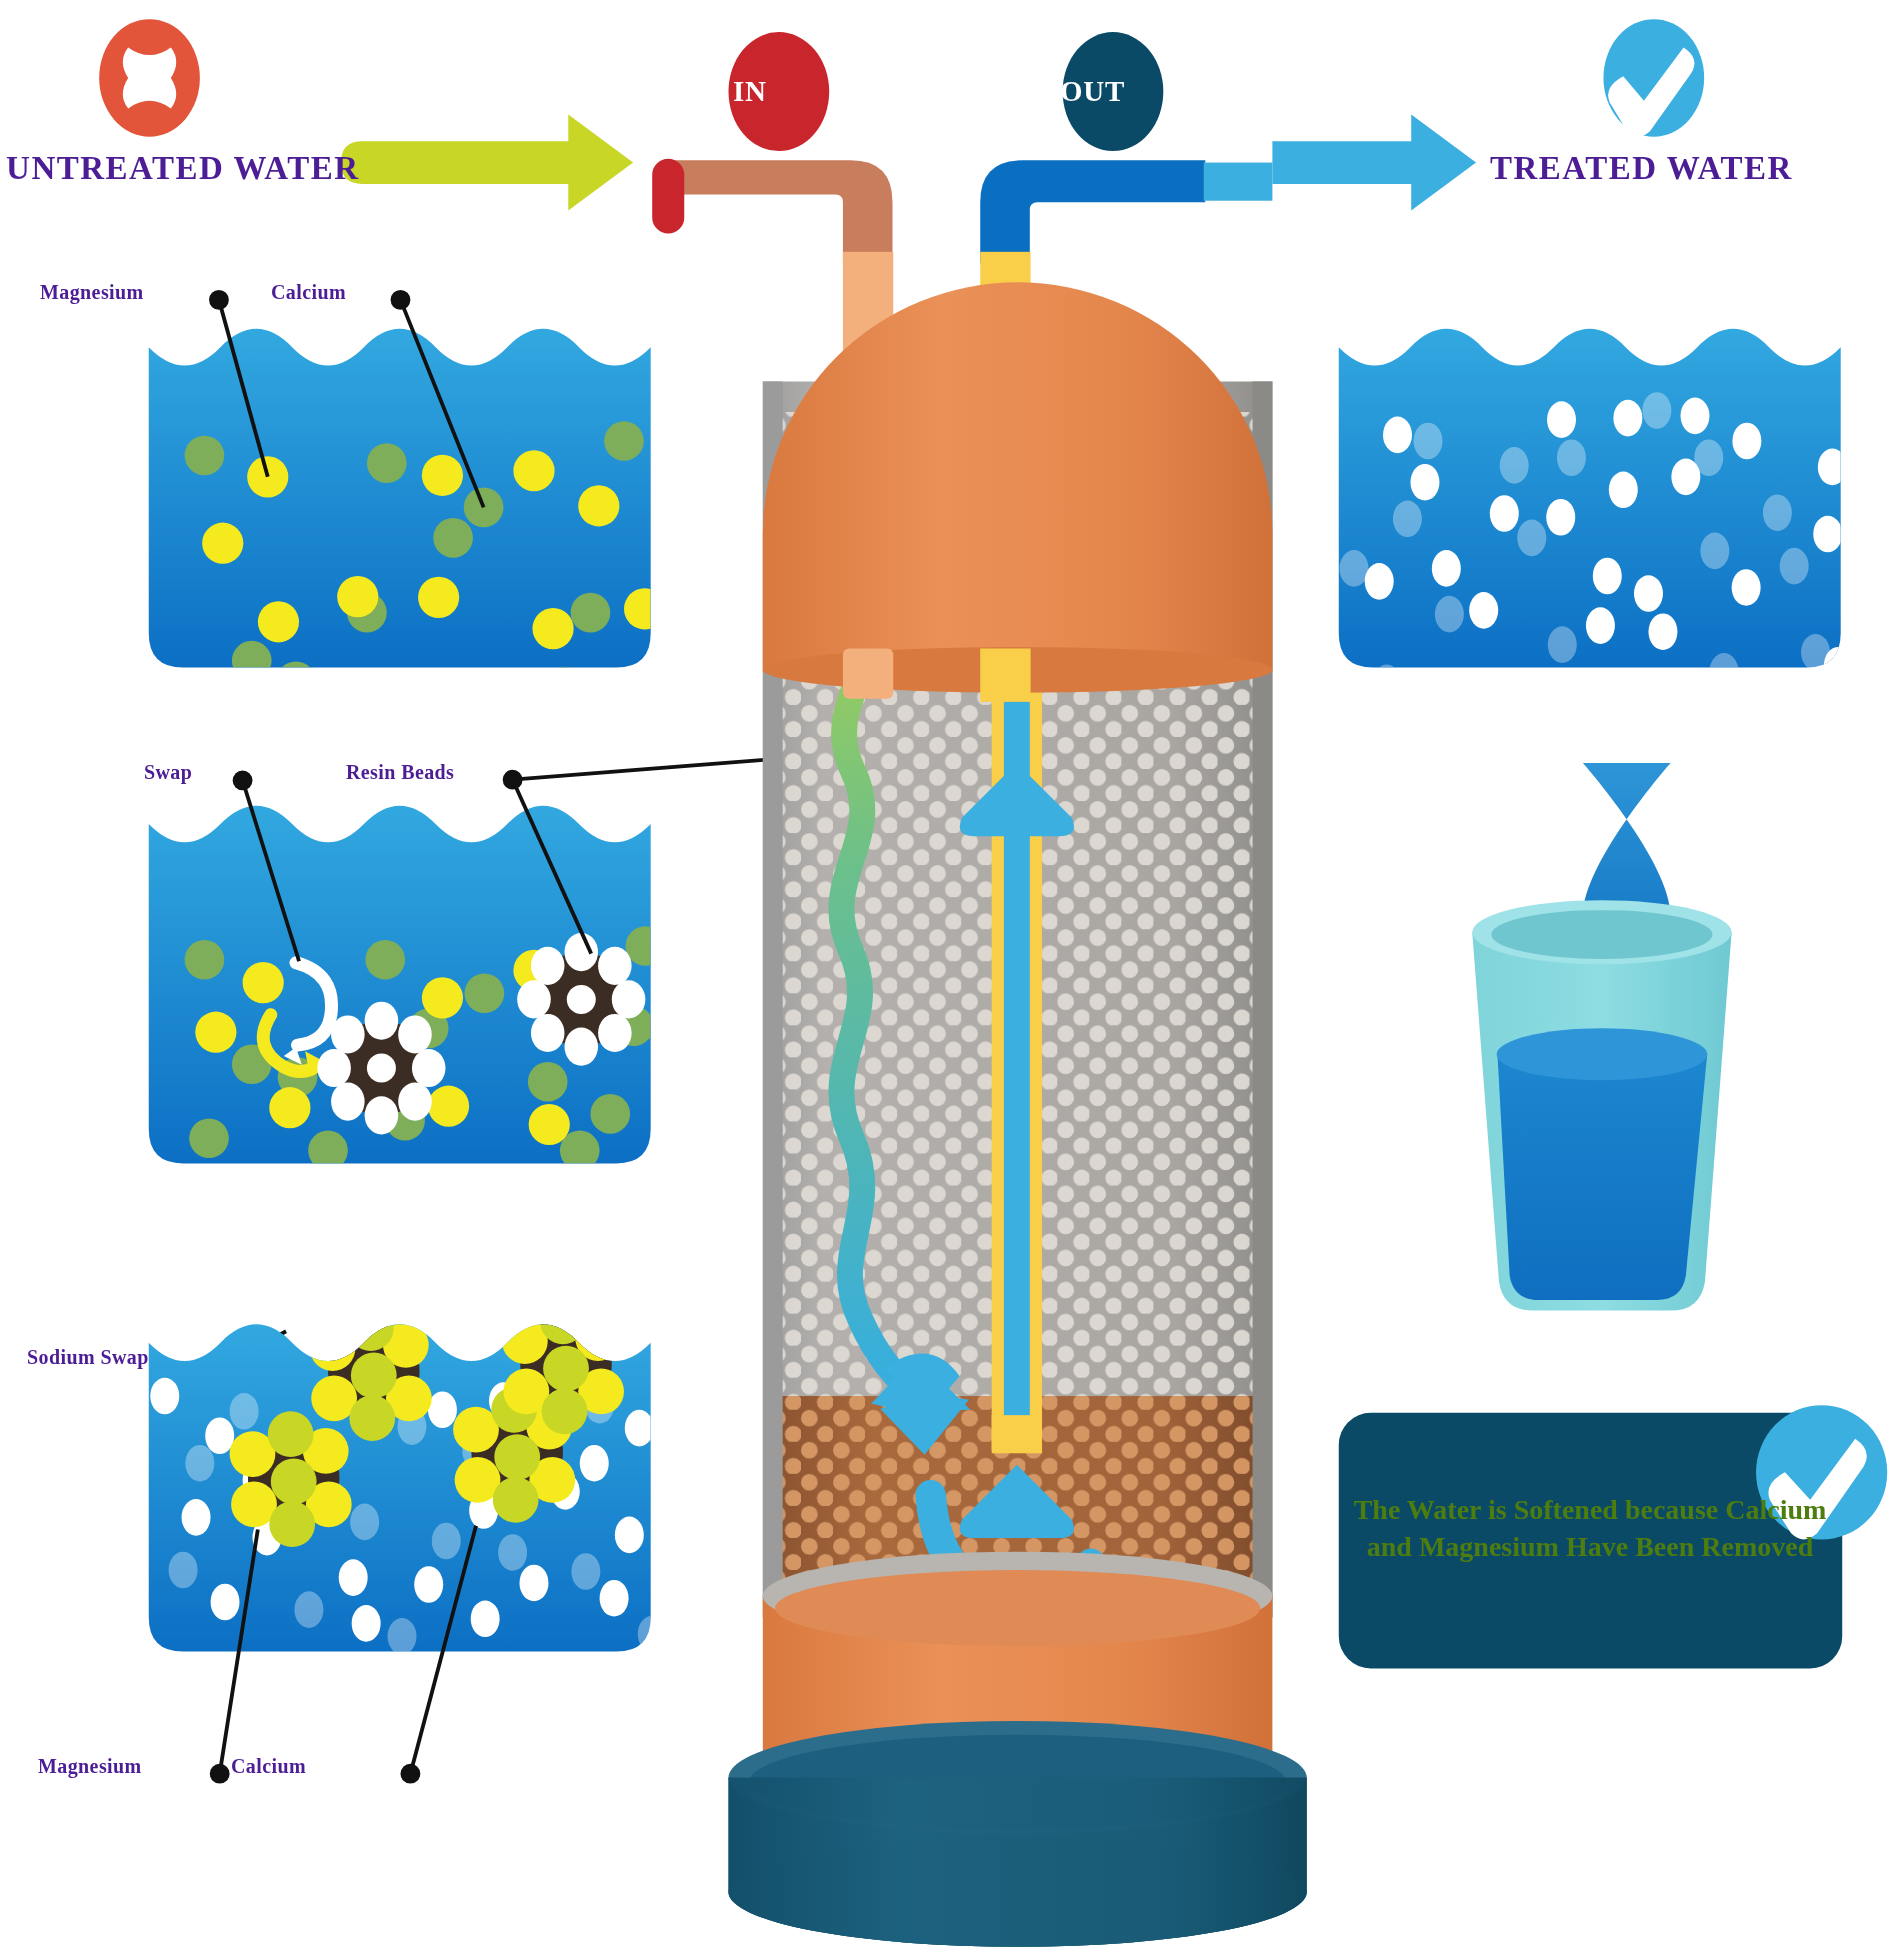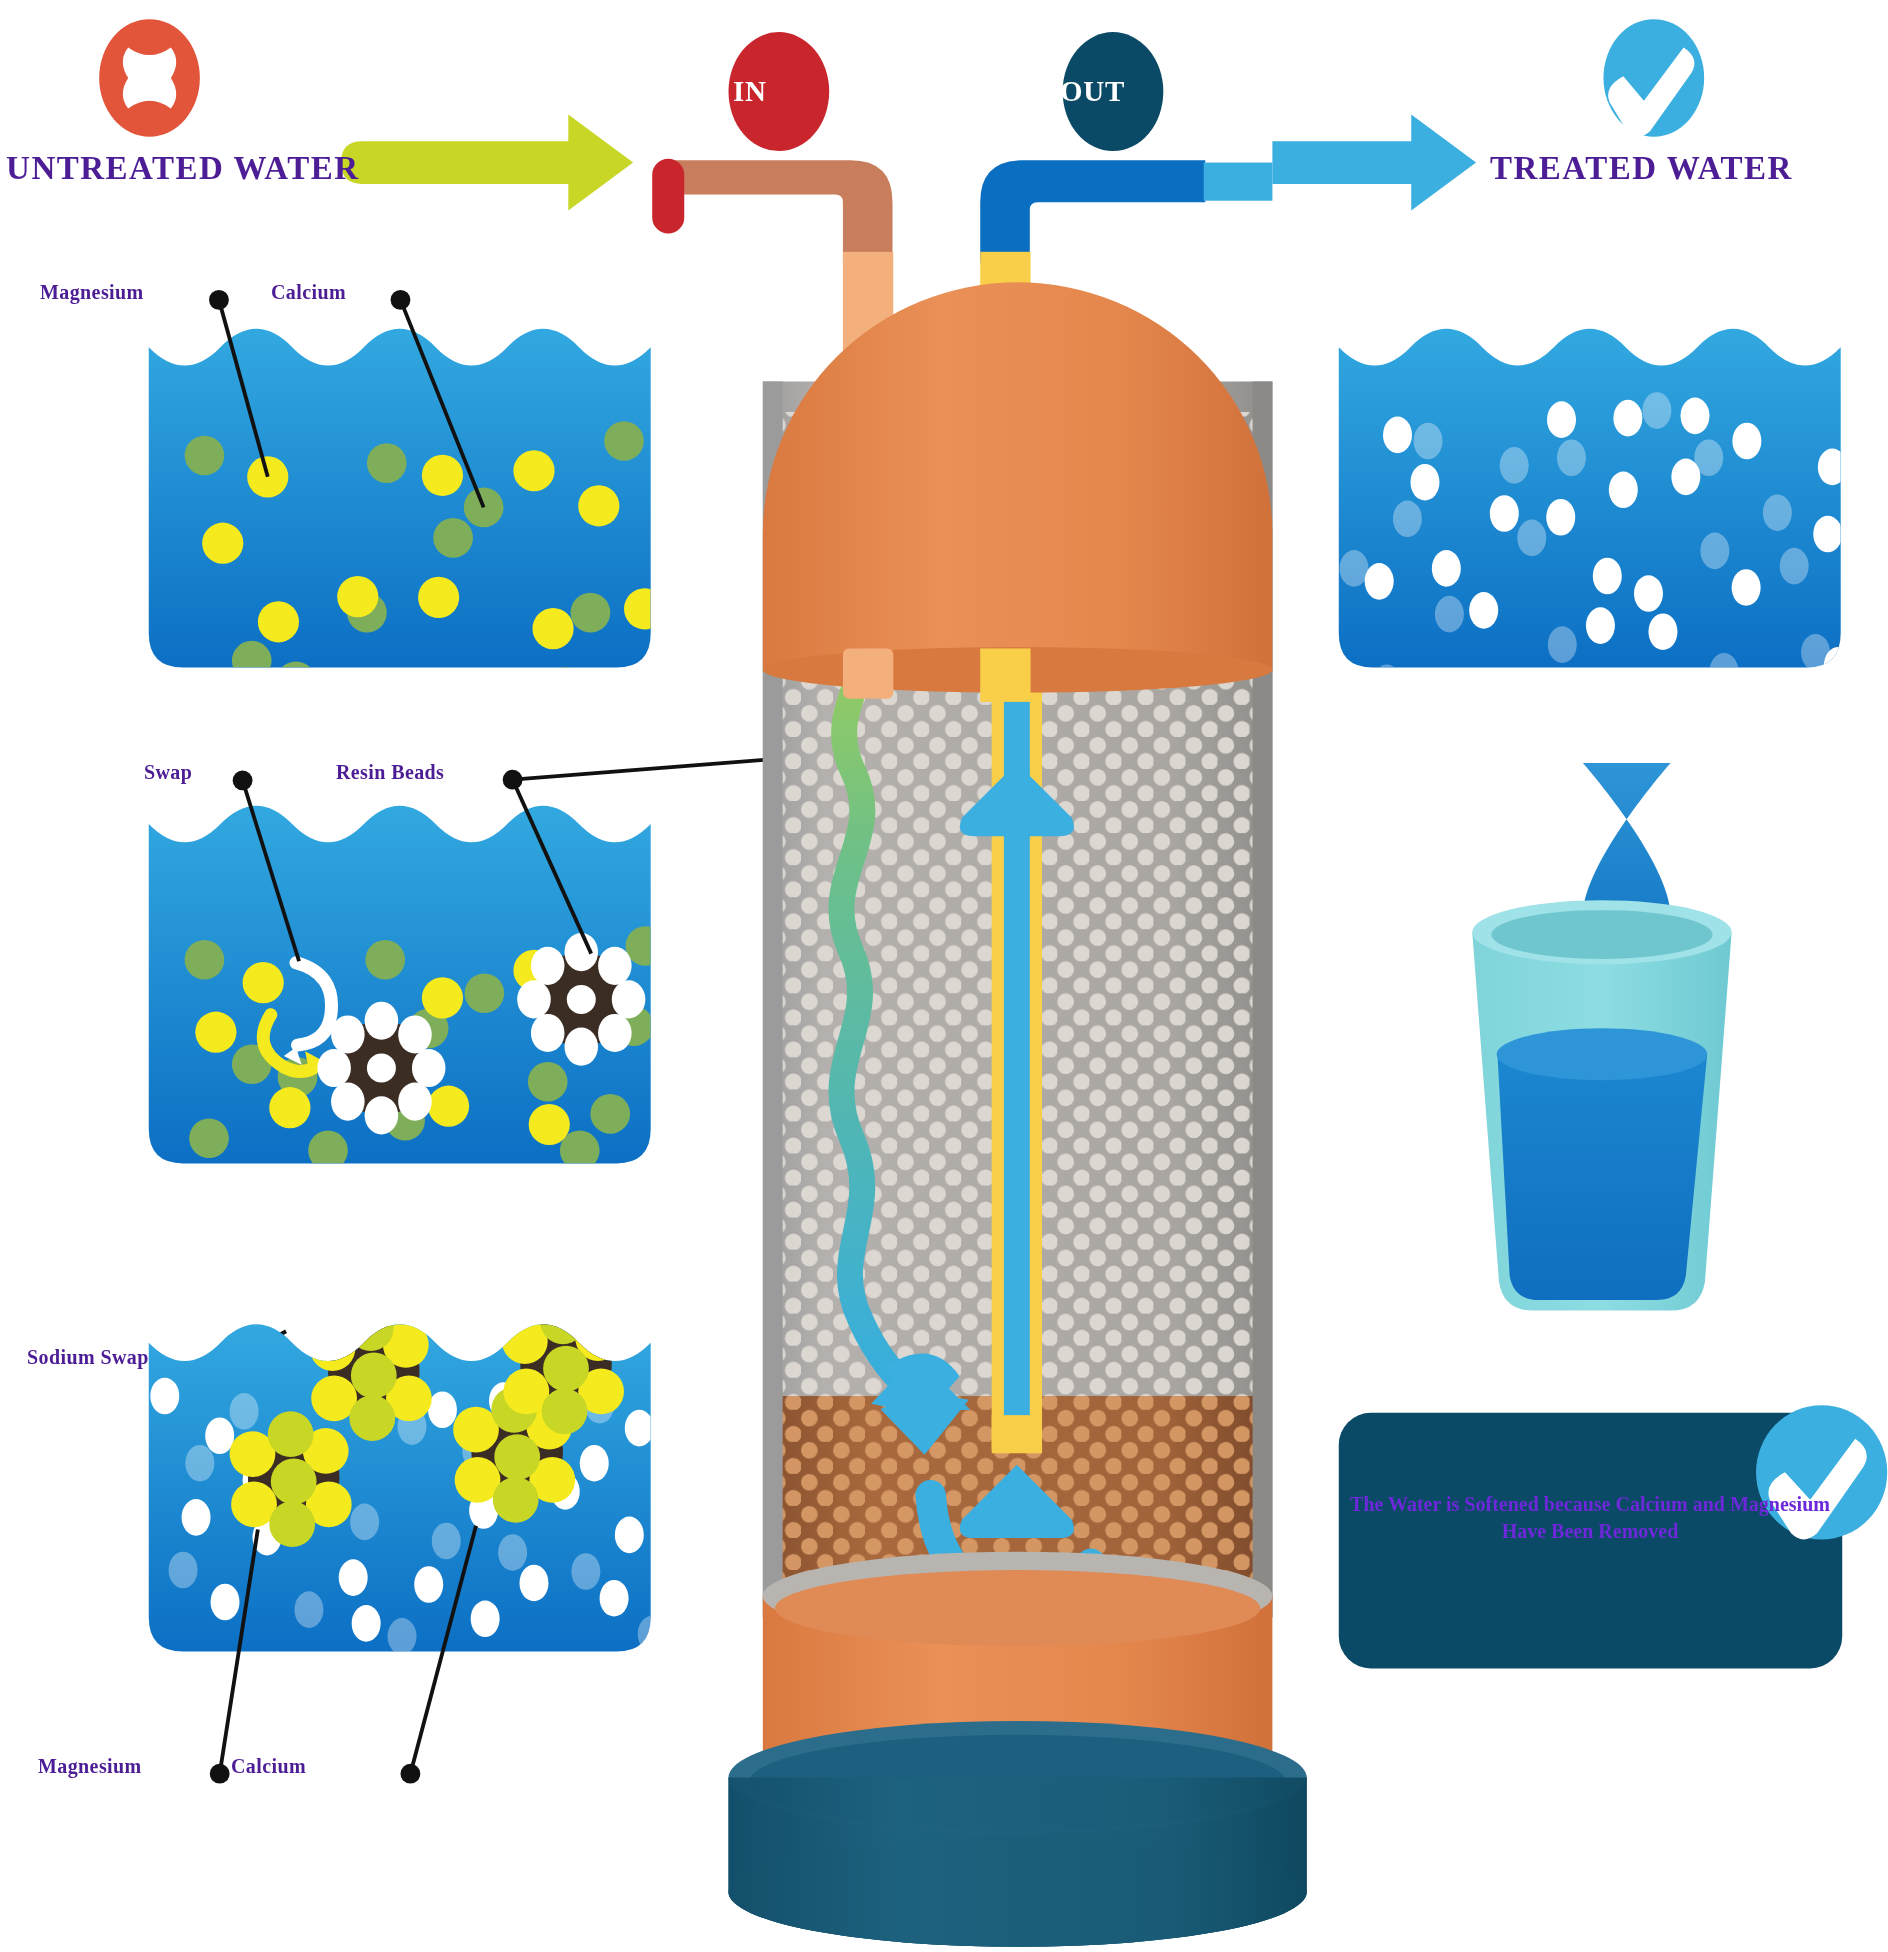--- a/index.html
+++ b/index.html
@@ -20,23 +20,23 @@
   }
   .lbl-big{font-size:33px;letter-spacing:1.5px;}
   .lbl-mid{font-size:20px;}
   .badge-text{
     position:absolute;color:#ffffff;font-weight:bold;
     font-family:"Liberation Serif", serif;
     font-size:29px;letter-spacing:0.8px;text-align:left;
   }
   .conclusion{
     position:absolute;
-    color:#6d28d9;font-weight:bold;
+    color:#4d7c0f;font-weight:bold;
     font-family:"Liberation Serif", serif;
-    font-size:20px;line-height:1.33;text-align:center;
+    font-size:28px;line-height:1.33;text-align:center;
     width:488px;
   }
 </style>
 </head>
 <body>
 
 <div class="stage">
 
   <svg class="layer" viewBox="0 0 2475 2560">
     <defs>
@@ -559,21 +559,21 @@
   <div class="lbl lbl-big" style="left:6.1px;top:150px;">UNTREATED WATER</div>
   <div class="lbl lbl-big" style="left:1490px;top:150px;">TREATED WATER</div>
 
   <div class="badge-text" style="left:733px;top:75px;width:92px;">IN</div>
   <div class="badge-text" style="left:1060px;top:75px;width:107px;">OUT</div>
 
   <div class="lbl lbl-mid" style="left:40px;top:281px;">Magnesium</div>
   <div class="lbl lbl-mid" style="left:271px;top:281px;">Calcium</div>
 
   <div class="lbl lbl-mid" style="left:144px;top:761px;">Swap</div>
-  <div class="lbl lbl-mid" style="left:336px;top:761px;">Resin Beads</div>
+  <div class="lbl lbl-mid" style="left:346px;top:761px;">Resin Beads</div>
   <div class="lbl lbl-mid" style="left:27px;top:1346px;">Sodium Swap</div>
 
   <div class="lbl lbl-mid" style="left:38px;top:1755px;">Magnesium</div>
   <div class="lbl lbl-mid" style="left:231px;top:1755px;">Calcium</div>
 
   <div class="conclusion" style="left:1346px;top:1491px;">The Water is Softened because Calcium and Magnesium Have Been Removed</div>
 
 </div>
 
 

